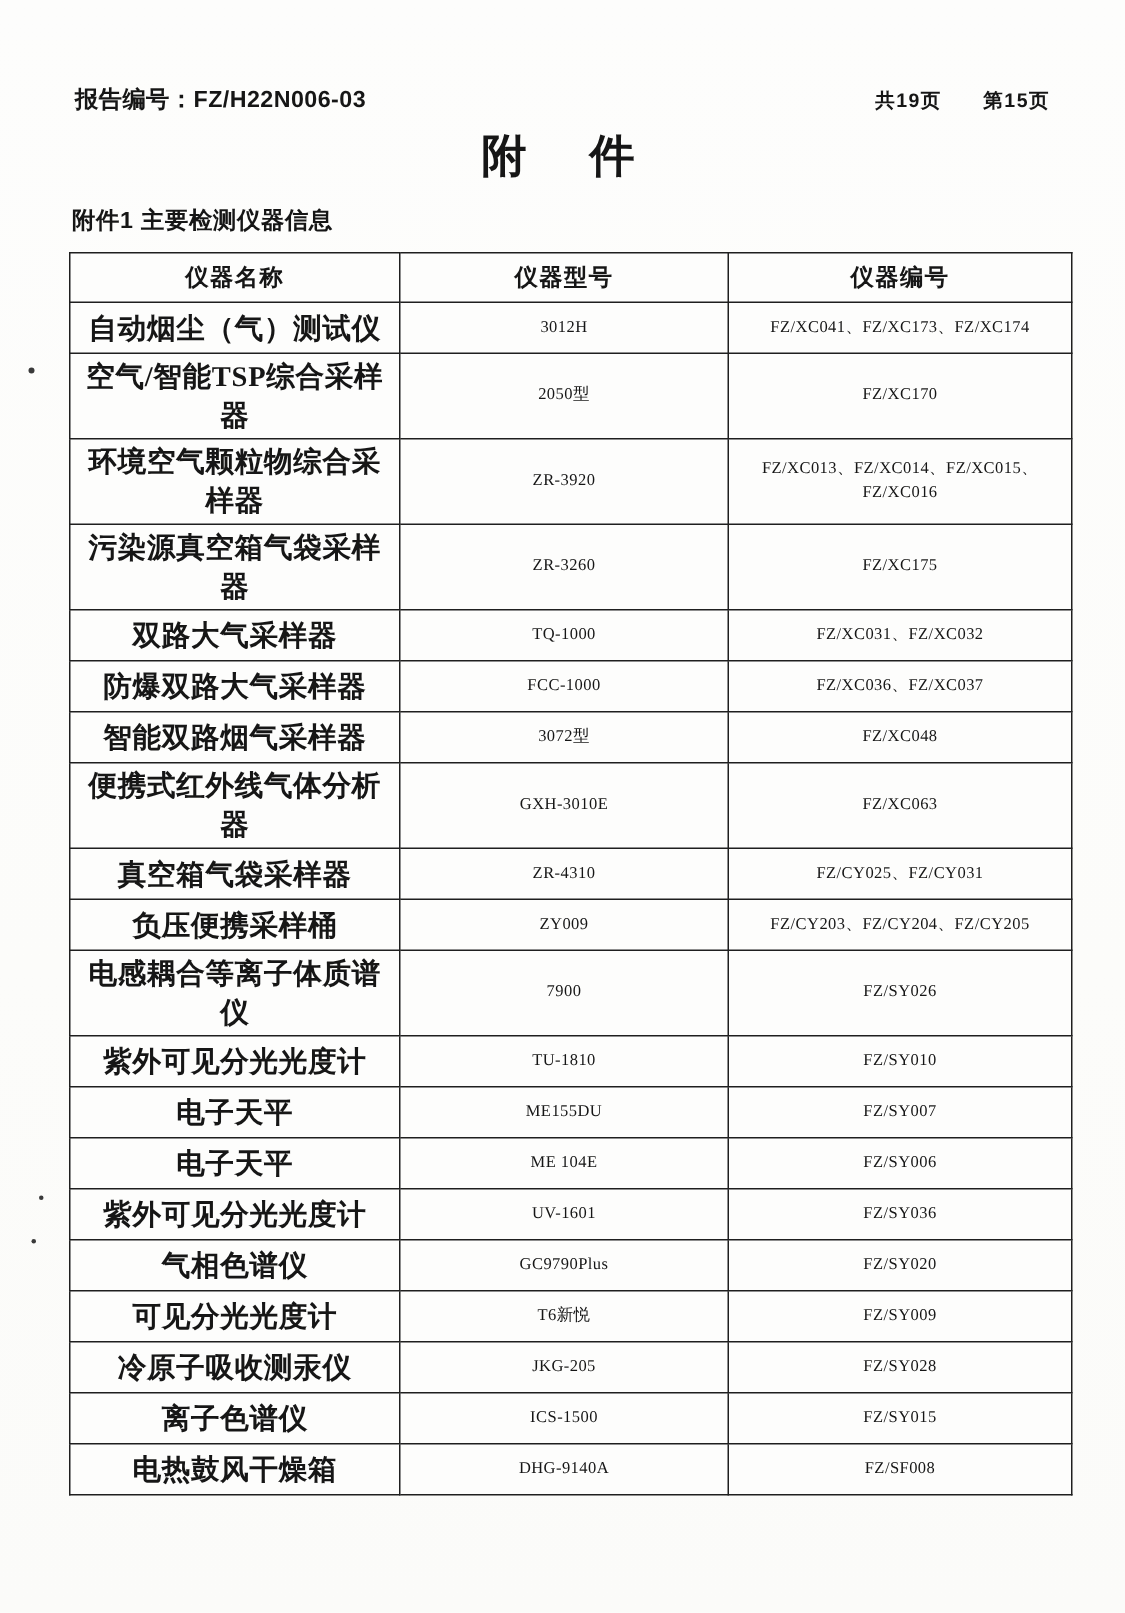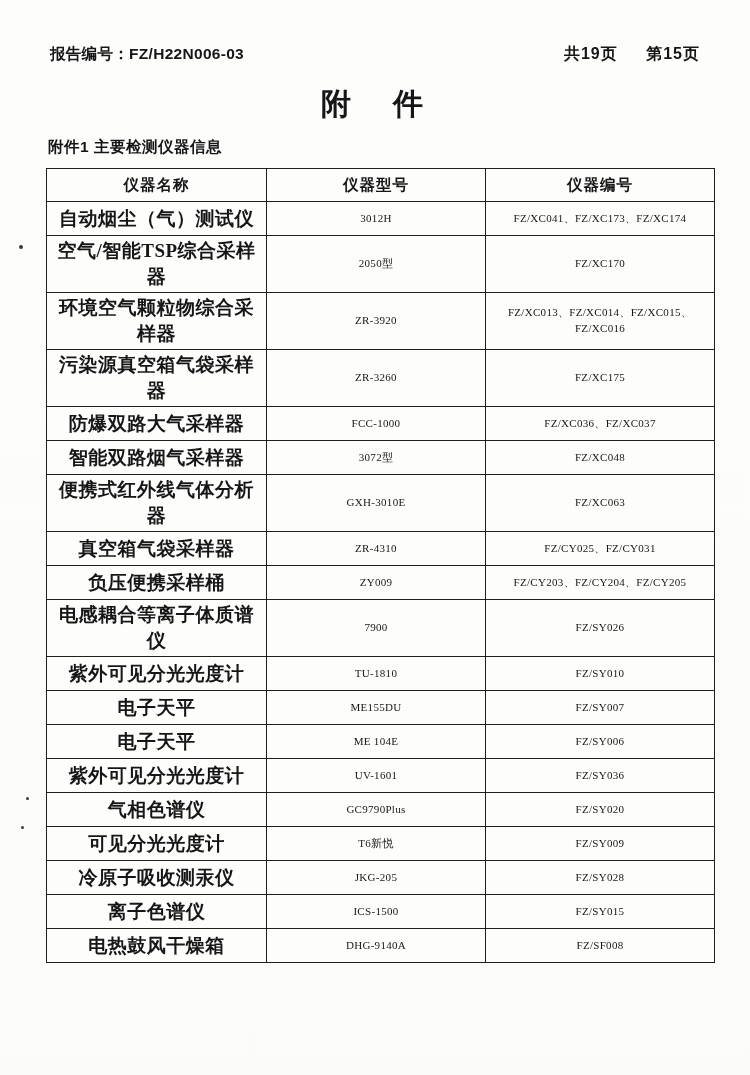--- a/index.html
+++ b/index.html
@@ -5,27 +5,27 @@
   html,body{margin:0;padding:0;}
   body{
     width:750px;height:1075px;
     background:#fdfdfc;
     font-family:"Liberation Sans",sans-serif;
     color:#161616;
     overflow:hidden;
   }
   .page{position:relative;width:750px;height:1075px;background:linear-gradient(180deg,#fdfdfc 0%,#fcfcfa 60%,#fbfbf9 100%);}
   .topbar{
-    position:absolute;top:44px;left:50px;right:50px;
+    position:absolute;top:56px;left:50px;right:50px;
     display:flex;justify-content:space-between;align-items:center;gap:29px;
   }
   .report-no{
     font-size:15.5px;font-weight:bold;letter-spacing:0.3px;
   }
-  .pageinfo{font-size:16px;font-weight:bold;white-space:nowrap;}
+  .pageinfo{font-size:13px;font-weight:bold;white-space:nowrap;}
   .pageinfo .seg{margin-left:24px;letter-spacing:1px;}
   .title{
     position:absolute;top:84px;left:0;width:100%;
     margin:0;text-align:center;
     font-size:30px;font-weight:bold;letter-spacing:6px;
   }
   .subtitle{
     position:absolute;top:137px;left:48px;
     font-size:15.5px;font-weight:bold;letter-spacing:0.5px;
   }
@@ -105,20 +105,25 @@
         <td class="c-name">环境空气颗粒物综合采样器</td>
         <td class="c-model">ZR-3920</td>
         <td class="c-serial">FZ/XC013、FZ/XC014、FZ/XC015、FZ/XC016</td>
       </tr>
       <tr>
         <td class="c-name">污染源真空箱气袋采样器</td>
         <td class="c-model">ZR-3260</td>
         <td class="c-serial">FZ/XC175</td>
       </tr>
       <tr>
+        <td class="c-name">双路大气采样器</td>
+        <td class="c-model">TQ-1000</td>
+        <td class="c-serial">FZ/XC031、FZ/XC032</td>
+      </tr>
+      <tr>
         <td class="c-name">防爆双路大气采样器</td>
         <td class="c-model">FCC-1000</td>
         <td class="c-serial">FZ/XC036、FZ/XC037</td>
       </tr>
       <tr>
         <td class="c-name">智能双路烟气采样器</td>
         <td class="c-model">3072型</td>
         <td class="c-serial">FZ/XC048</td>
       </tr>
       <tr>

